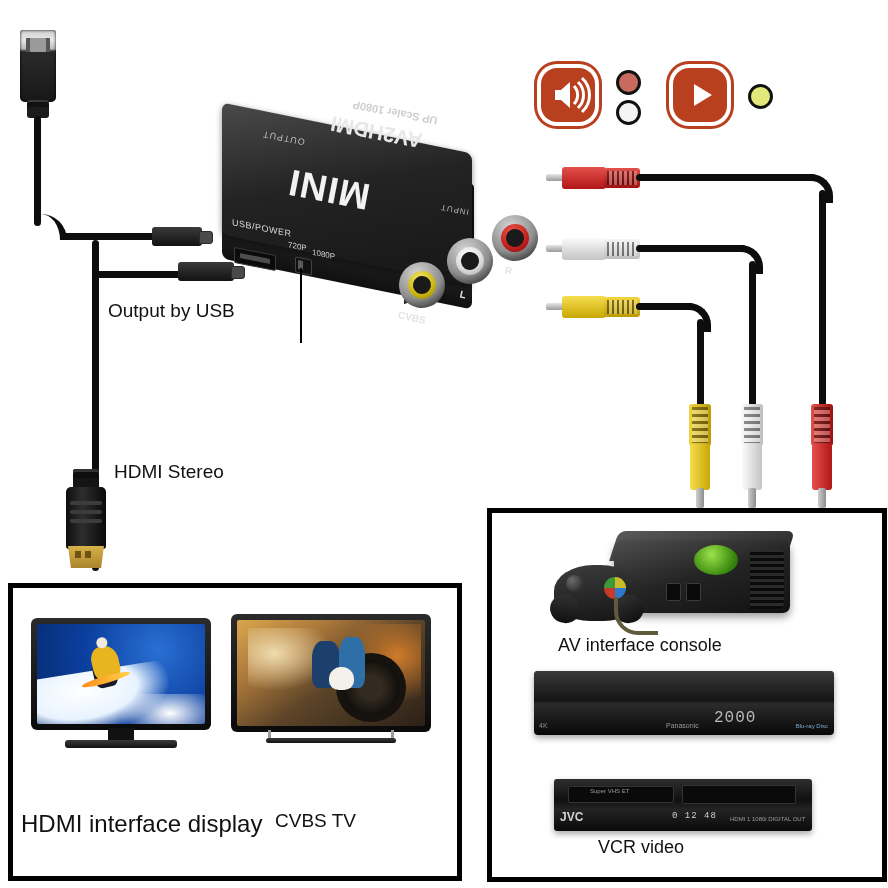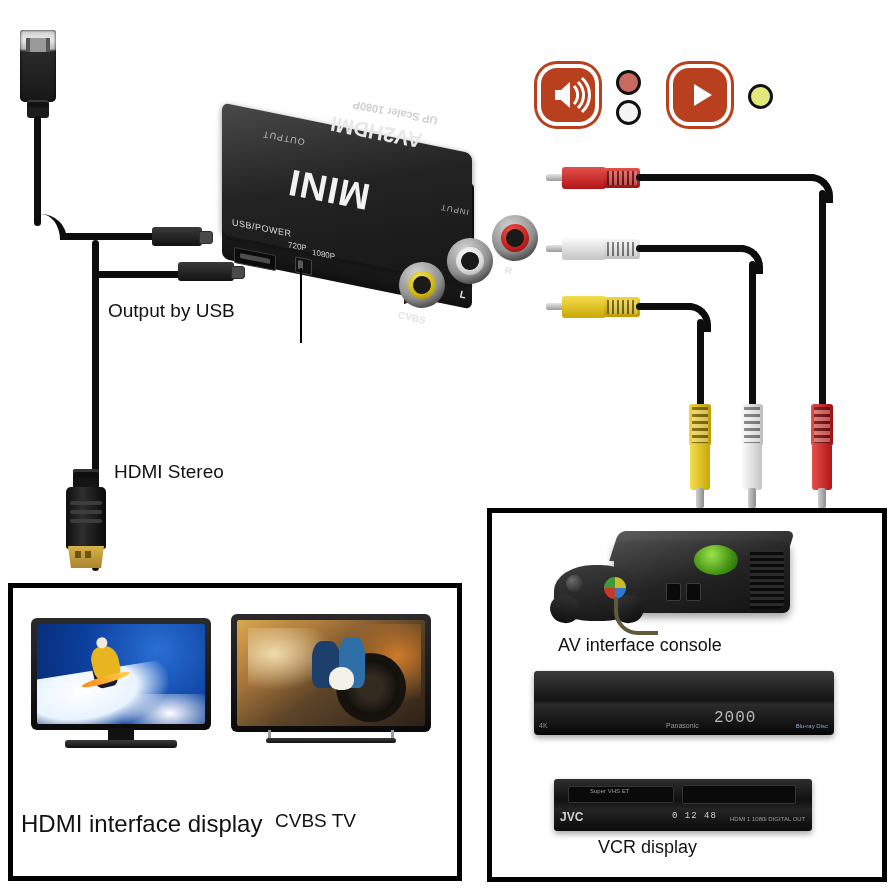--- a/index.html
+++ b/index.html
@@ -363,16 +363,16 @@
 
     <div class="vcr" style="left:62px;top:266px;width:258px;height:52px;">
       <div class="vslot" style="left:14px;top:7px;width:104px;height:15px;"></div>
       <div class="vtxt" style="left:36px;top:9px;">Super VHS ET</div>
       <div class="vtxt" style="left:152px;top:11px;">HI-FI STEREO</div>
       <div class="vslot" style="left:128px;top:6px;width:112px;height:17px;"></div>
       <div class="vdisp" style="left:118px;top:32px;">0 12 48</div>
       <div class="vjvc">JVC</div>
       <div class="vtxt" style="left:176px;top:37px;">HDMI 1 1080i DIGITAL OUT</div>
     </div>
-    <div class="lbl" style="left:106px;top:324px;font-size:18px;">VCR display</div>
+    <div class="lbl" style="left:106px;top:324px;font-size:18px;">VCR video</div>
   </div>
 
 </div>
 
 </body></html>

